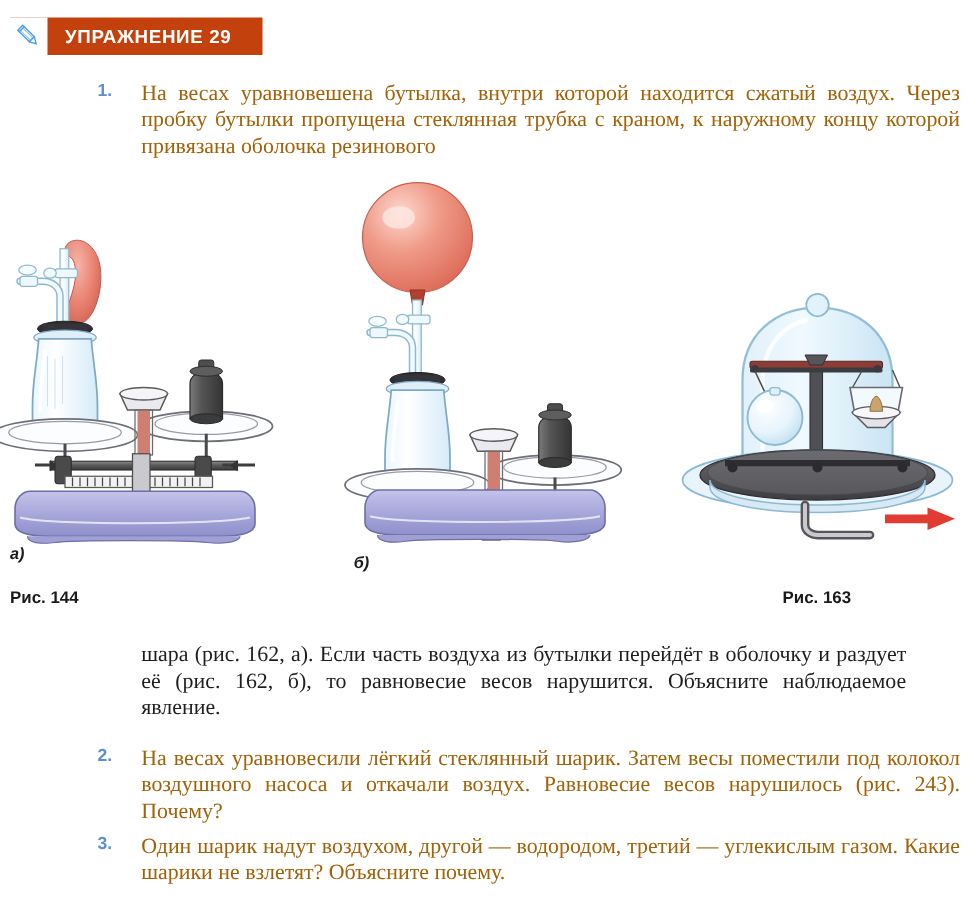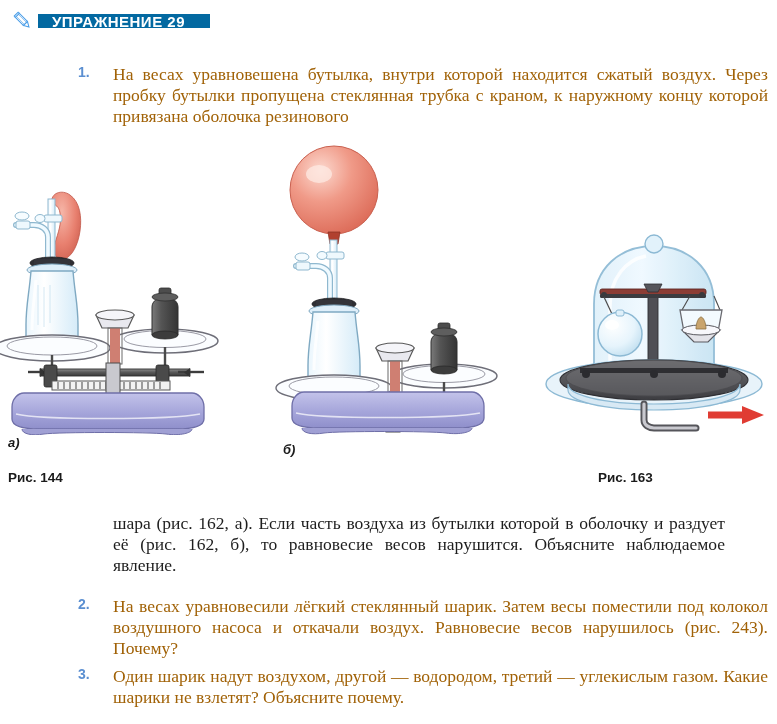--- a/index.html
+++ b/index.html
@@ -15,22 +15,22 @@
     font-family: "Liberation Serif", serif;
     color: #2b2b2b;
   }
 
   
   #header-banner {
     position: absolute;
     left: 8px;
     top: 14px;
     width: 202px;
-    height: 14px;
-    background: #0369a1;
+    height: 30px;
+    background: #c2410c;
     display: flex;
     align-items: center;
   }
   #pencil-badge {
     width: 30px;
     height: 30px;
     background: #ffffff;
     display: flex;
     align-items: center;
     justify-content: center;
@@ -409,23 +409,23 @@
     <g>
       <line x1="176" y1="183" x2="212" y2="183" stroke="#e03c33" stroke-width="7"></line>
       <polygon points="210,174 232,183 210,192" fill="#e03c33"></polygon>
     </g>
   </svg>
 </div>
 
 <div class="sublabel" style="left:8px; top:435px;">а)</div>
 <div class="sublabel" style="left:283px; top:442px;">б)</div>
 <div class="figcaption" style="left:8px; top:470px;">Рис. 144</div>
-<div class="figcaption" style="left:598px; top:470px;">Рис. 163</div>
-
-<div class="plain-para" style="top:513px;">шара (рис. 162, а). Если часть воздуха из бутылки которой в оболочку и раздует её (рис. 162, б), то равновесие весов нарушится. Объясните наблюдаемое явление.</div>
+<div class="figcaption" style="left:626px; top:470px;">Рис. 163</div>
+
+<div class="plain-para" style="top:513px;">шара (рис. 162, а). Если часть воздуха из бутылки перейдёт в оболочку и раздует её (рис. 162, б), то равновесие весов нарушится. Объясните наблюдаемое явление.</div>
 
 <div class="task" style="top:596px;">
   <div class="task-num">2.</div>
   <div class="task-body">На весах уравновесили лёгкий стеклянный шарик. Затем весы поместили под колокол воздушного насоса и откачали воздух. Равновесие весов нарушилось (рис. 243). Почему?</div>
 </div>
 
 <div class="task" style="top:666px;">
   <div class="task-num">3.</div>
   <div class="task-body">Один шарик надут воздухом, другой — водородом, третий — углекислым газом. Какие шарики не взлетят? Объясните почему.</div>
 </div>

